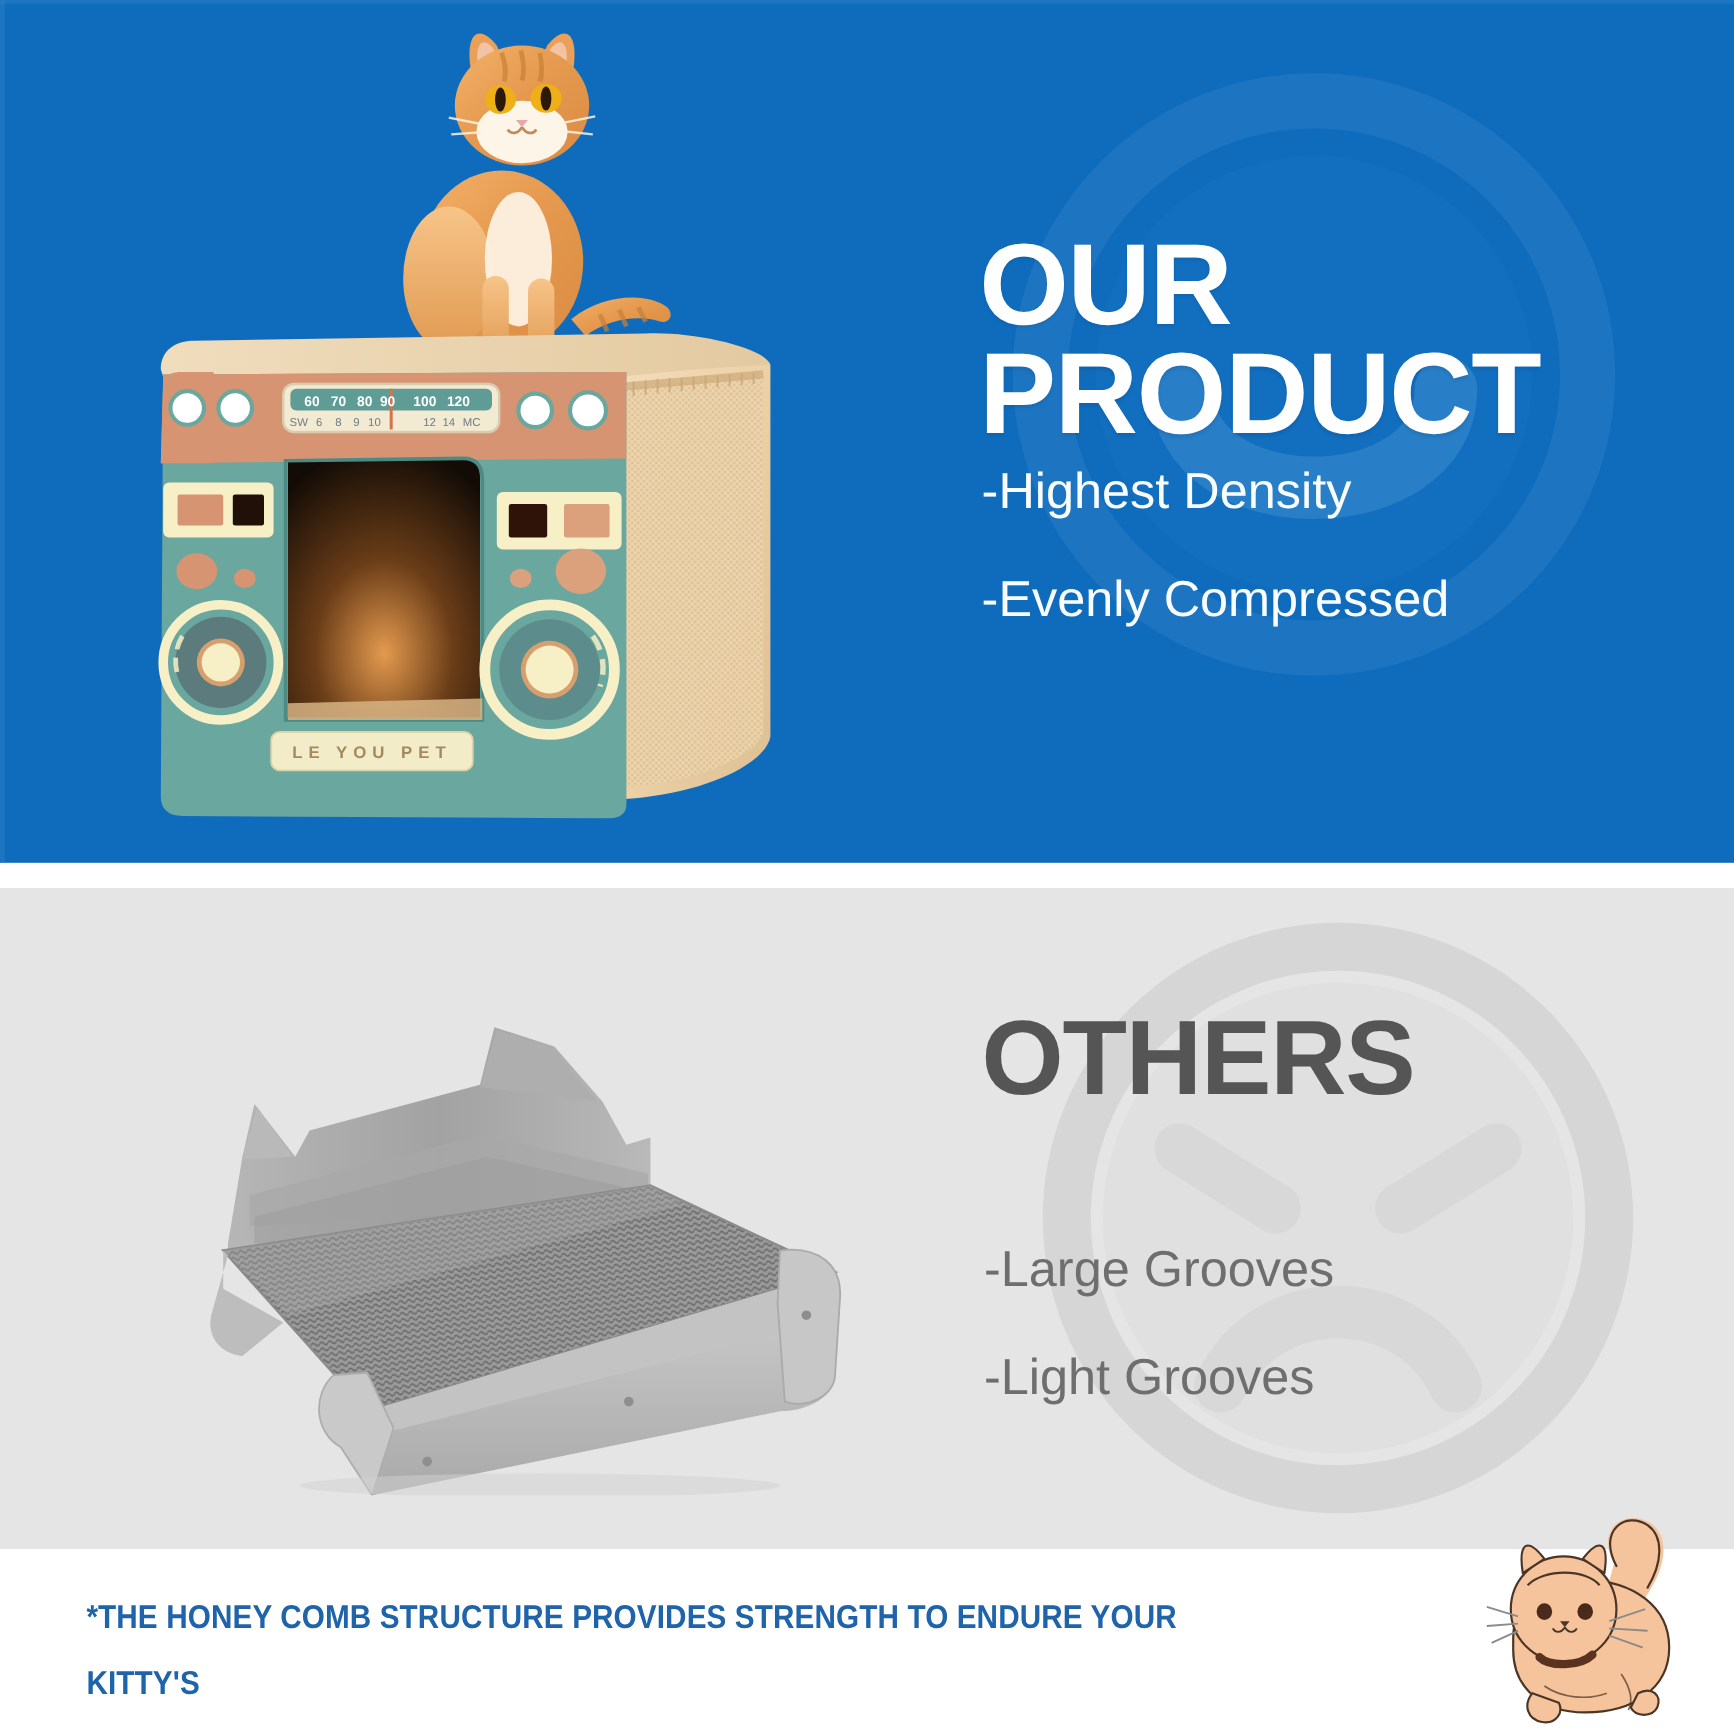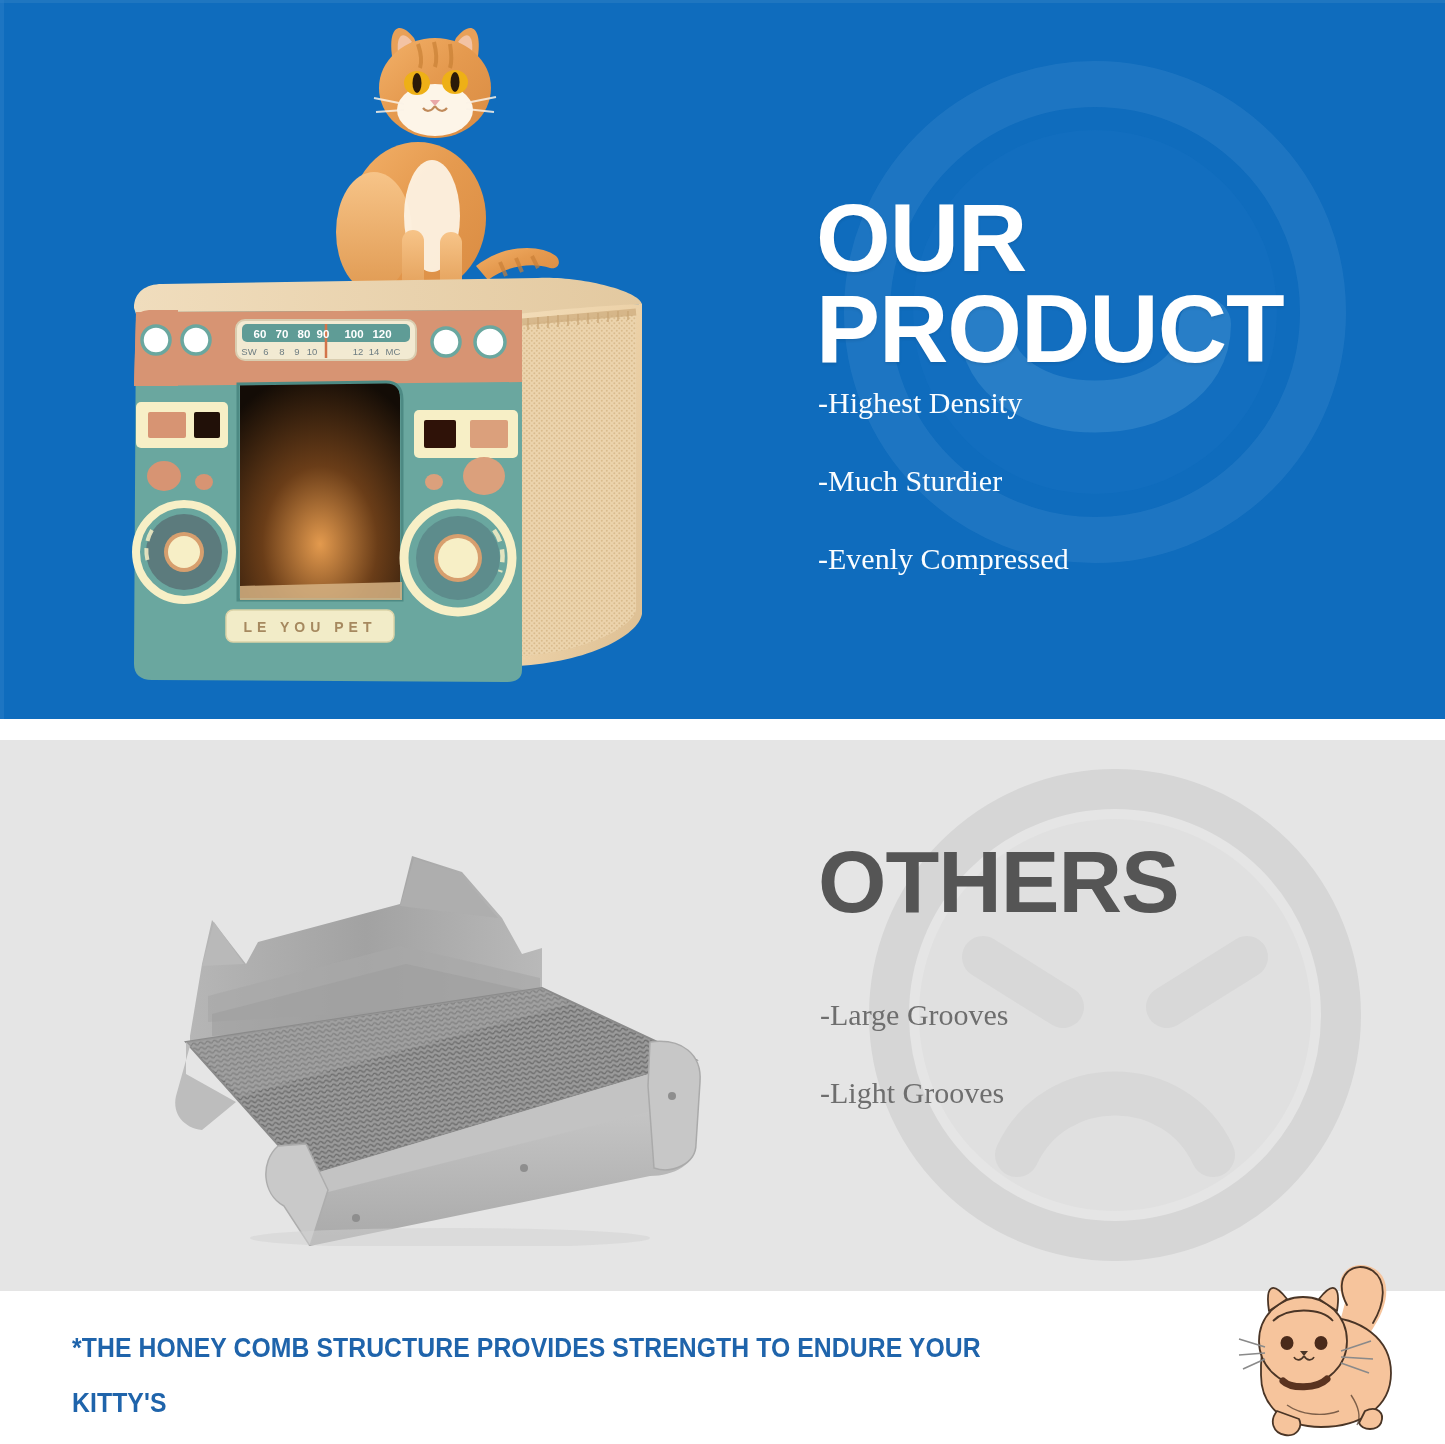--- a/index.html
+++ b/index.html
@@ -50,26 +50,26 @@
     text-shadow:0 2px 3px rgba(0,0,0,.09);
     margin-top:32px;
   }
   .head-others{
     left:818px; top:840px; width:560px;
     font-size:88px; color:#555555;
   }
 
   .bullets{ position:absolute; }
   .bullets .b{
-    font-size:30px; line-height:1;font-family:Liberation Serif, serif;
+    font-size:42px; line-height:1;
   }
   .bul-our{ left:818px; top:388px; }
   .bul-our .b{ color:#fafdff; margin-bottom:48px; font-weight:400; }
   .bul-others{ left:820px; top:1000px; }
-  .bul-others .b{ color:#6e6e6e; margin-bottom:48px; font-weight:400; }
+  .bul-others .b{ color:#6e6e6e; margin-bottom:48px; font-weight:400;margin-top:37px; }
 
   
   .footer{
     position:absolute; left:0; top:1291px; width:1445px; height:153px;
     background:#ffffff;
   }
   .footer-text{
     position:absolute; left:72px; top:1320px; width:1115px;
     color:#1f64ab; font-weight:bold; font-size:27.5px;
     line-height:2.0; letter-spacing:.1px;
@@ -115,21 +115,20 @@
 
 <div class="footer"></div>
 
 <div class="headline head-our">OUR
 PRODUCT</div>
 
 <div class="headline head-others">OTHERS</div>
 
 <div class="bullets bul-our">
   <div class="b">-Highest Density</div>
-  <div class="b">-Much Sturdier</div>
   <div class="b">-Evenly Compressed</div>
 </div>
 
 <div class="bullets bul-others">
   <div class="b">-Large Grooves</div>
   <div class="b">-Light Grooves</div>
 </div>
 
 <div class="footer-text">
   <div>*THE HONEY COMB STRUCTURE PROVIDES STRENGTH TO ENDURE YOUR KITTY'S</div>

